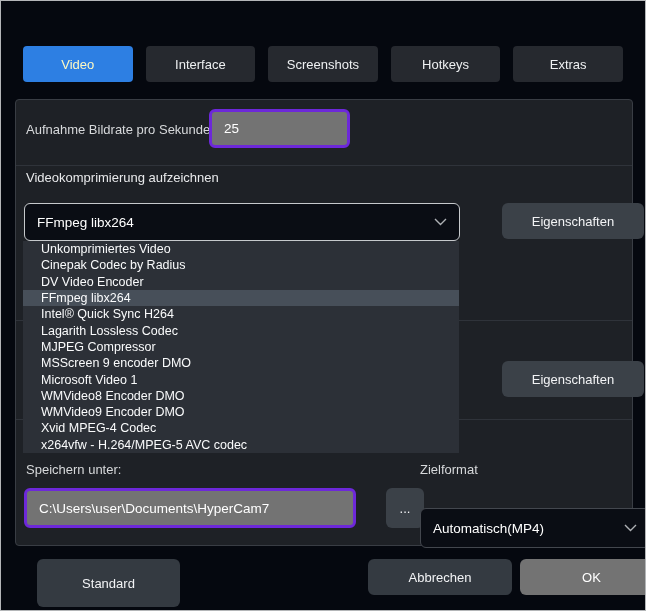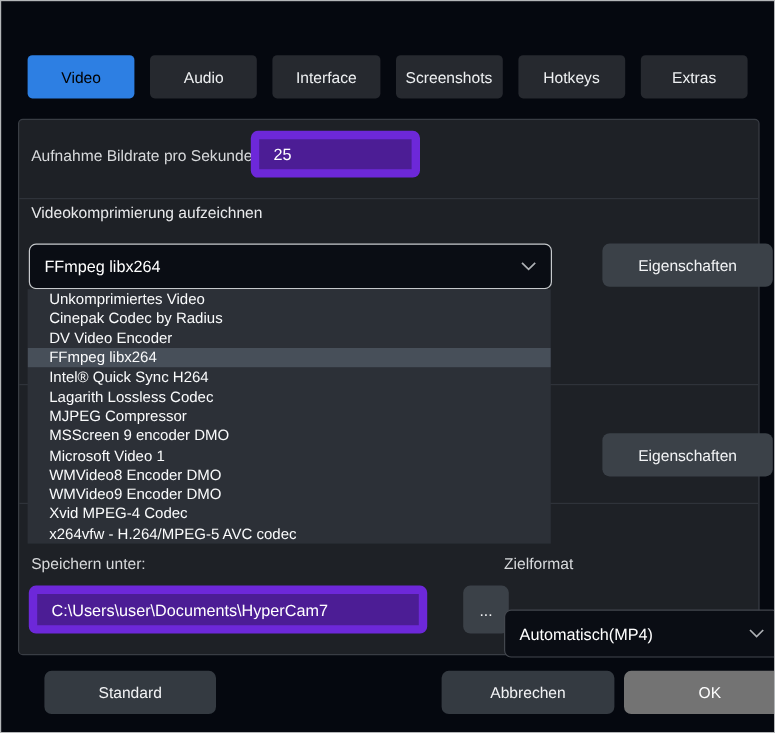--- a/index.html
+++ b/index.html
@@ -26,30 +26,30 @@
   }
   
   .tabbar {
     position:absolute; top:45px; left:22px; right:22px; height:36px;
     display:flex; gap:13px;
   }
   .tab {
     flex:1; background:#26292f; border:none; border-radius:4px;
     color:#eef0f2; font-size:13px; font-family:inherit; cursor:pointer;
   }
-  .tab.active { background:#2d7fe3; color:#000000; }
+  .tab.active { background:#2d7fe3; color:#fef9c3; }
   
   .panel {
     position:absolute; left:14px; top:98px; width:618px; height:447px;
     background:#1e2126; border:1px solid #393d44; border-radius:4px;
   }
   .divider { position:absolute; left:0; right:0; height:1px; background:#2f333a; }
   .lbl { position:absolute; color:#d7d9db; font-size:13px; white-space:nowrap; }
   .txt-input {
-    position:absolute; background:#4c1d95; border:7px solid #6d28d9; border-radius:6px;
+    position:absolute; background:#737373; border:3px solid #6d28d9; border-radius:6px;
     color:#fff; font-size:13.5px; padding:0 12px; font-family:inherit; outline:none;
   }
   .combobox {
     position:absolute; background:#0a0d14; border:1px solid #c6c9cc; border-radius:6px;
     display:flex; align-items:center; padding:0 12px; color:#fff; font-size:13.5px;
     cursor:pointer;
   }
   .select-box {
     position:absolute; background:#0a0d14; border:1px solid #43474e; border-radius:6px;
     display:flex; align-items:center; padding:0 12px; color:#fff; font-size:13.5px;
@@ -75,21 +75,20 @@
   .option.highlighted { background:#474f59; }
 </style>
 </head>
 <body>
 
 <div class="window">
 
 
   <div class="tabbar">
       <button class="tab active">Video</button>
-      <button class="tab">Audio</button>
       <button class="tab">Interface</button>
       <button class="tab">Screenshots</button>
       <button class="tab">Hotkeys</button>
       <button class="tab">Extras</button>
     </div>
 
   <div class="panel">
     <div class="divider" style="top:65px"></div>
     <div class="divider" style="top:220px"></div>
     <div class="divider" style="top:319px"></div>
@@ -129,16 +128,16 @@
       <div class="option">Lagarith Lossless Codec</div>
       <div class="option">MJPEG Compressor</div>
       <div class="option">MSScreen 9 encoder DMO</div>
       <div class="option">Microsoft Video 1</div>
       <div class="option">WMVideo8 Encoder DMO</div>
       <div class="option">WMVideo9 Encoder DMO</div>
       <div class="option">Xvid MPEG-4 Codec</div>
       <div class="option">x264vfw - H.264/MPEG-5 AVC codec</div>
     </div>
 
-  <button class="btn gray-dark" style="left:14px; top:558px; width:143px; height:36px">Standard</button>
+  <button class="btn gray-dark" style="left:14px; top:558px; width:143px; height:48px">Standard</button>
   <button class="btn gray-dark" style="left:345px; top:558px; width:144px; height:36px">Abbrechen</button>
   <button class="btn blue" style="left:497px; top:558px; width:135px; height:36px">OK</button>
 </div>
 
 </body></html>

